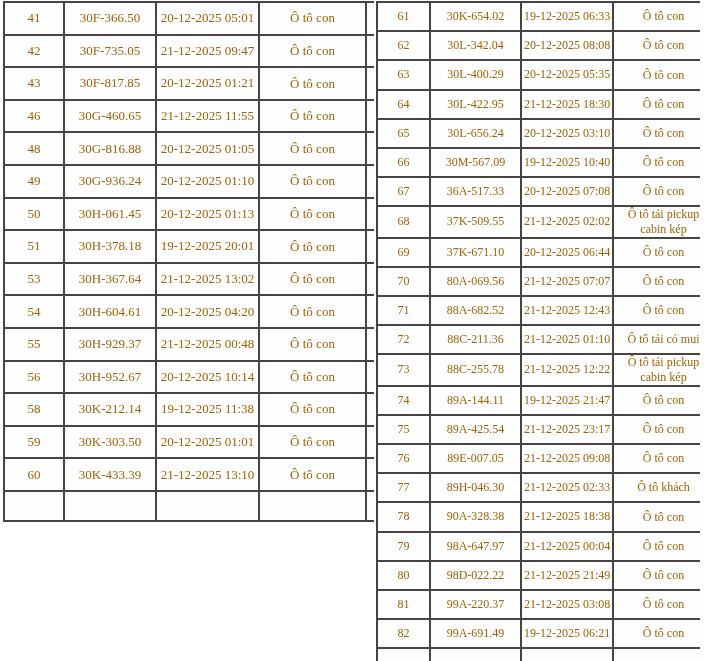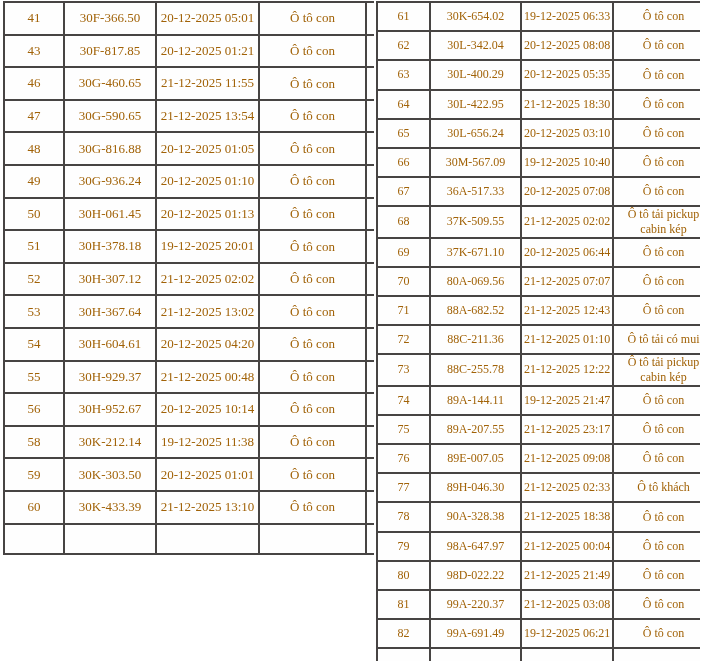--- a/index.html
+++ b/index.html
@@ -39,41 +39,41 @@
       </colgroup>
       <tbody>
           <tr>
             <td>41</td>
             <td>30F-366.50</td>
             <td>20-12-2025 05:01</td>
             <td>Ô tô con</td>
             <td></td>
           </tr>
           <tr>
+            <td>42</td>
+            <td>30F-735.05</td>
+            <td>21-12-2025 09:47</td>
+            <td>Ô tô con</td>
+            <td></td>
+          </tr>
+          <tr>
             <td>43</td>
             <td>30F-817.85</td>
             <td>20-12-2025 01:21</td>
             <td>Ô tô con</td>
             <td></td>
           </tr>
           <tr>
             <td>46</td>
             <td>30G-460.65</td>
             <td>21-12-2025 11:55</td>
             <td>Ô tô con</td>
             <td></td>
           </tr>
           <tr>
-            <td>47</td>
-            <td>30G-590.65</td>
-            <td>21-12-2025 13:54</td>
-            <td>Ô tô con</td>
-            <td></td>
-          </tr>
-          <tr>
             <td>48</td>
             <td>30G-816.88</td>
             <td>20-12-2025 01:05</td>
             <td>Ô tô con</td>
             <td></td>
           </tr>
           <tr>
             <td>49</td>
             <td>30G-936.24</td>
             <td>20-12-2025 01:10</td>
@@ -84,27 +84,20 @@
             <td>50</td>
             <td>30H-061.45</td>
             <td>20-12-2025 01:13</td>
             <td>Ô tô con</td>
             <td></td>
           </tr>
           <tr>
             <td>51</td>
             <td>30H-378.18</td>
             <td>19-12-2025 20:01</td>
-            <td>Ô tô con</td>
-            <td></td>
-          </tr>
-          <tr>
-            <td>52</td>
-            <td>30H-307.12</td>
-            <td>21-12-2025 02:02</td>
             <td>Ô tô con</td>
             <td></td>
           </tr>
           <tr>
             <td>53</td>
             <td>30H-367.64</td>
             <td>21-12-2025 13:02</td>
             <td>Ô tô con</td>
             <td></td>
           </tr>
@@ -264,21 +257,21 @@
           </tr>
           <tr>
             <td>74</td>
             <td>89A-144.11</td>
             <td>19-12-2025 21:47</td>
             <td>Ô tô con</td>
             <td></td>
           </tr>
           <tr>
             <td>75</td>
-            <td>89A-207.55</td>
+            <td>89A-425.54</td>
             <td>21-12-2025 23:17</td>
             <td>Ô tô con</td>
             <td></td>
           </tr>
           <tr>
             <td>76</td>
             <td>89E-007.05</td>
             <td>21-12-2025 09:08</td>
             <td>Ô tô con</td>
             <td></td>

